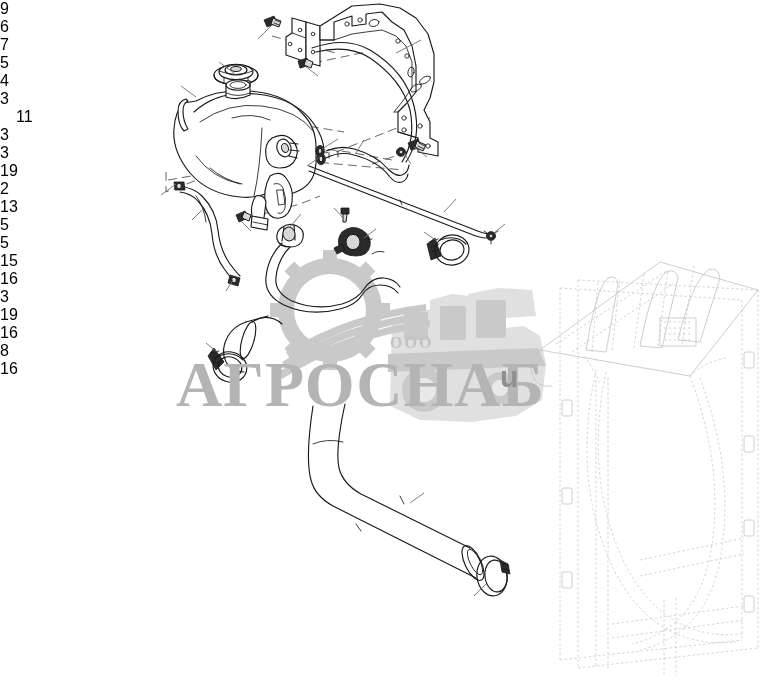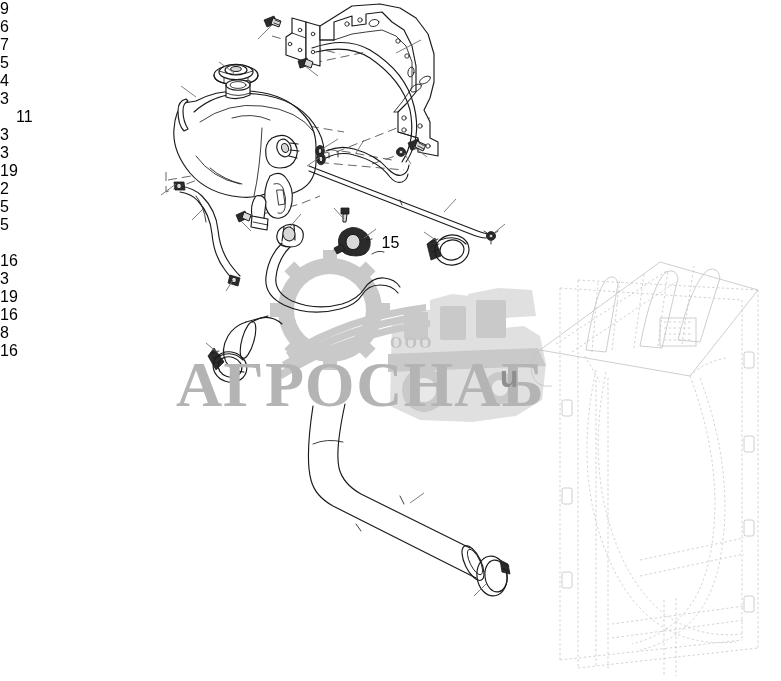--- a/index.html
+++ b/index.html
@@ -412,23 +412,24 @@
       <div class="bub" style="left: 250px; top: 47px;">6</div>
       <div class="bub" style="left: 433px; top: 31px;">7</div>
       <div class="bub" style="left: 324px; top: 84px;">5</div>
       <div class="bub" style="left: 172px; top: 78px;">4</div>
       <div class="bub" style="left: 341px; top: 129px;">3</div>
       <div class="bub" style="left: 365px; top: 129px; margin-left: 16px;">11</div>
       <div class="bub" style="left: 303px; top: 174px;">3</div>
       <div class="bub" style="left: 413px; top: 173px;">3</div>
       <div class="bub" style="left: 151px; top: 201px;">19</div>
       <div class="bub" style="left: 186px; top: 227px;">2</div>
+      <div class="bub" style="left: 307px; top: 206px;">13</div>
       <div class="bub" style="left: 330px; top: 200px;">5</div>
       <div class="bub" style="left: 257px; top: 238px;">5</div>
-      <div class="bub" style="left: 382px; top: 222px; text-align: center;">15</div>
+      <div class="bub" style="left: 382px; top: 222px;">15</div>
       <div class="bub" style="left: 418px; top: 225px;">16</div>
       <div class="bub" style="left: 511px; top: 216px;">3</div>
       <div class="bub" style="left: 222px; top: 299px;">19</div>
       <div class="bub" style="left: 199px; top: 336px;">16</div>
       <div class="bub" style="left: 430px; top: 487px;">8</div>
       <div class="bub" style="left: 467px; top: 603px;">16</div>
     </div>
 
 </div>
 

